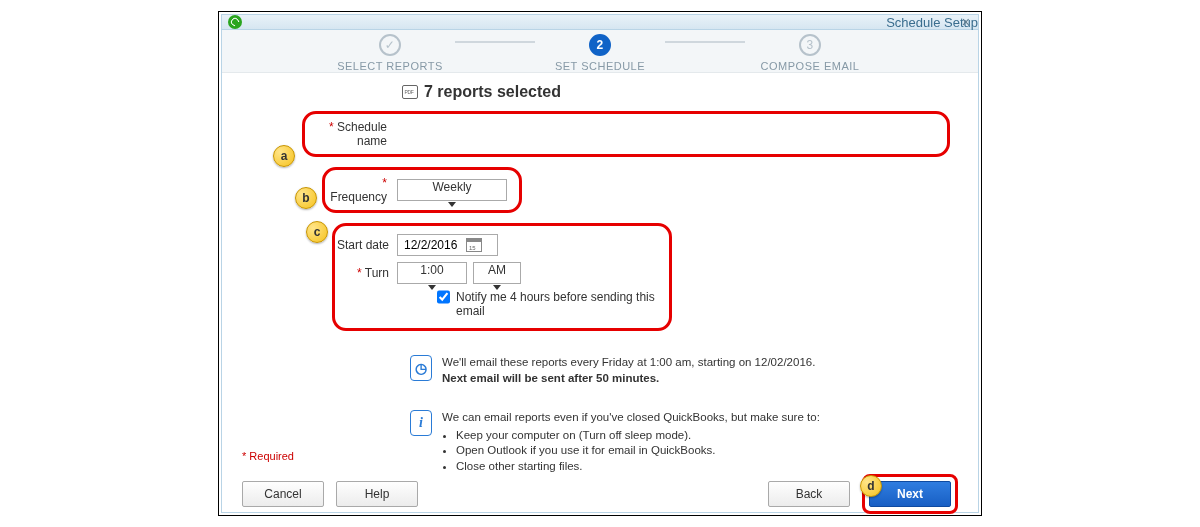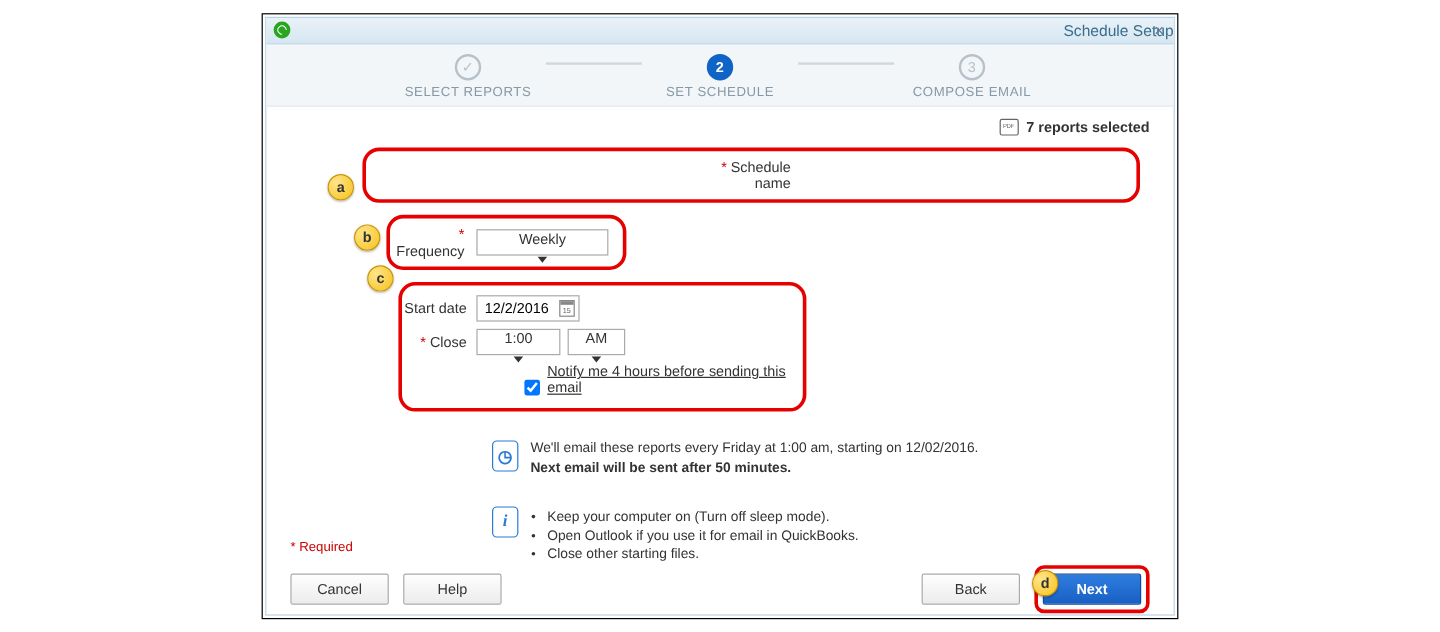--- a/index.html
+++ b/index.html
@@ -121,22 +121,21 @@
     flex: 1;
     padding: 10px 20px 0 20px;
     position: relative;
   }
   .reports-count-row {
     display: flex;
     align-items: center;
     gap: 6px;
     margin-left: 160px;
     margin-bottom: 10px;
-    font-size: 12px;
-    justify-content: flex-end;
+    font-size: 16px;
   }
   .pdf-icon {
     width: 16px; height: 14px;
     border: 1px solid #666;
     border-radius: 2px;
     position: relative;
   }
   .pdf-icon::before {
     content: "PDF";
     position: absolute;
@@ -177,21 +176,21 @@
   .caret-down {
     width: 0; height: 0;
     border-left: 4px solid transparent;
     border-right: 4px solid transparent;
     border-top: 5px solid #333;
   }
   .freq-select { width: 110px; }
   .date-input-wrap {
     display: flex;
     align-items: center;
-    width: 86px;
+    width: 101px;
     padding: 0 3px 0 6px;
     gap: 4px;
   }
   .date-input-wrap input {
     border: none;
     width: 58px;
     font-size: 12px;
     outline: none;
   }
   .cal-icon {
@@ -223,24 +222,23 @@
     position: relative;
   }
   .group-a { margin-left: 60px; margin-right: 8px; }
   .group-b { margin-left: 80px; width: 200px; margin-top: 10px; }
   .group-c { margin-left: 90px; width: 340px; margin-top: 10px; padding: 8px 10px 10px 0; }
   .group-d { position: absolute; right: 20px; bottom: 8px; padding: 4px; border-radius: 8px; }
   .group-b .form-row, .group-c .form-row { margin-bottom: 6px; }
   .group-c .form-label { width: 62px; text-align: right; padding-right:8px; }
   .checkbox-row {
     display: flex;
-    align-items: flex-end;
+    align-items: flex-start;
     gap: 6px;
     margin-left: 102px;
-    text-decoration: underline;
   }
   .checkbox-row input { width: 14px; height: 14px; }
   .callout {
     position: absolute;
     width: 22px; height: 22px;
     border-radius: 50%;
     background: radial-gradient(circle at 30% 30%, #ffe58a, #f6c21d);
     border: 1px solid #c79400;
     display: flex;
     align-items: center;
@@ -341,21 +339,21 @@
     </div>
 
     <div class="content">
 
       <div class="reports-count-row">
         <div class="pdf-icon"></div>
         <span style="font-weight:bold;">7 reports selected</span>
       </div>
 
       <div class="inner-group group-a">
-        <div class="form-row" style="margin-bottom:0;flex-direction:column;">
+        <div class="form-row" style="margin-bottom:0;">
           <div class="form-label" style="width:92px;">
             <span class="req">* </span><span>Schedule name</span>
           </div>
         </div>
       </div>
 
       <div class="inner-group group-b">
         <div class="form-row" style="margin-bottom:0;">
           <div class="form-label" style="width:72px;">
             <span class="req">* </span><span>Frequency</span>
@@ -370,21 +368,21 @@
       <div class="inner-group group-c">
         <div class="form-row">
           <div class="form-label">Start date</div>
           <div class="date-input-wrap">
             <input type="text" value="12/2/2016" style="">
             <div class="cal-icon"></div>
           </div>
         </div>
         <div class="form-row">
           <div class="form-label">
-            <span class="req">* </span><span>Close</span>
+            <span class="req">* </span><span>Turn</span>
           </div>
           <div class="select-box time-sel">
             <span>1:00</span>
             <span class="caret-down"></span>
           </div>
           <div style="width:6px"></div>
           <div class="select-box ampm-sel">
             <span>AM</span>
             <span class="caret-down"></span>
           </div>
@@ -399,20 +397,21 @@
         <div class="info-icon clock"></div>
         <div>
           <div>We'll email these reports every Friday at 1:00 am, starting on 12/02/2016.</div>
           <div style="font-weight:bold;">Next email will be sent after 50 minutes.</div>
         </div>
       </div>
 
       <div class="info-block">
         <div class="info-icon i"></div>
         <div>
+          <div>We can email reports even if you've closed QuickBooks, but make sure to:</div>
           <ul>
             <li>Keep your computer on (Turn off sleep mode).</li>
             <li>Open Outlook if you use it for email in QuickBooks.</li>
             <li>Close other starting files.</li>
           </ul>
         </div>
       </div>
 
     </div>
 

